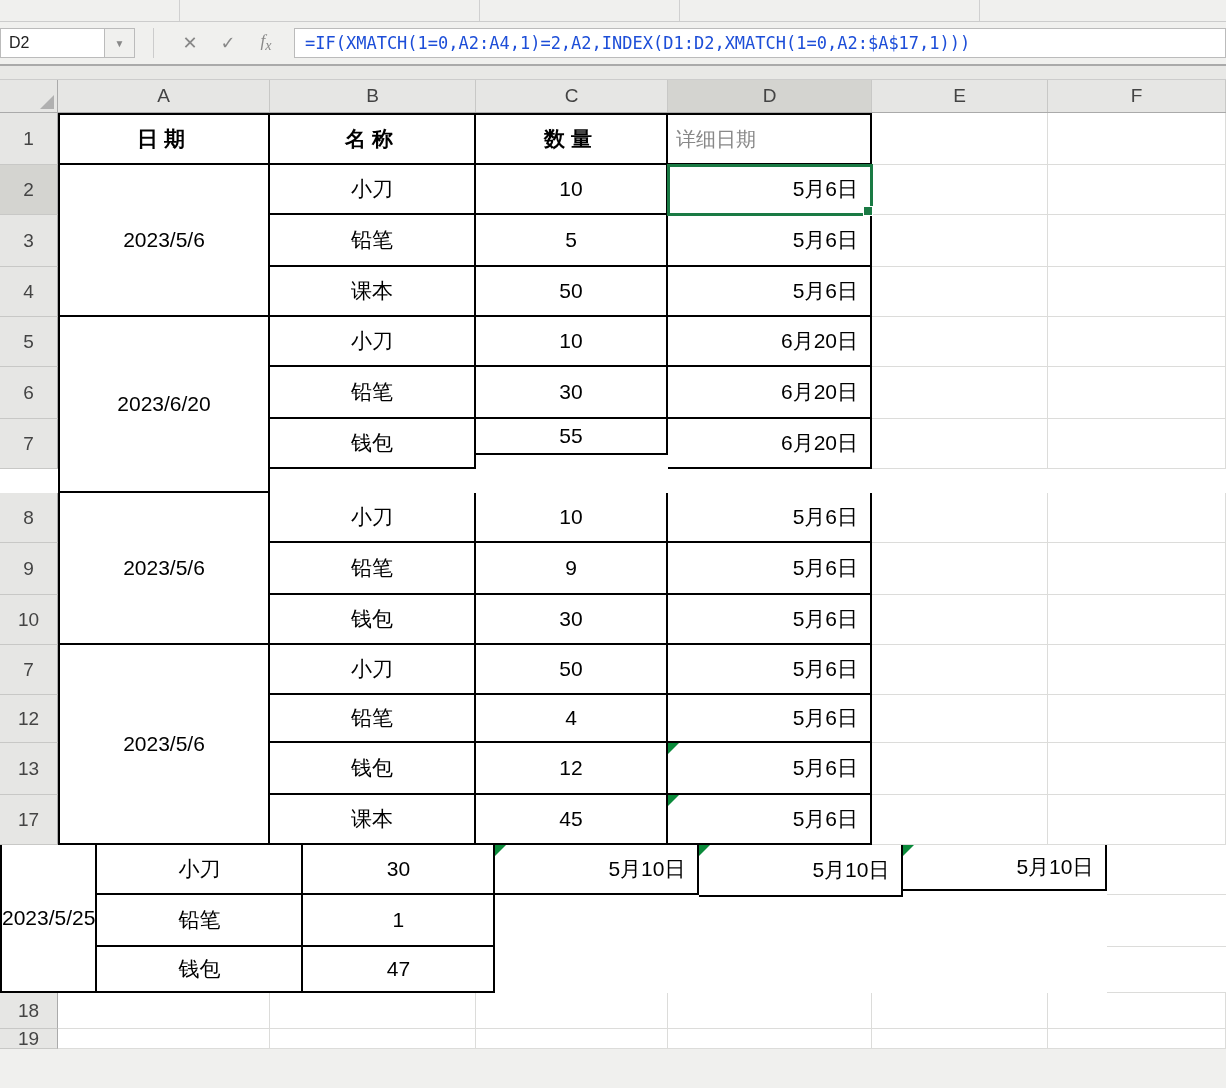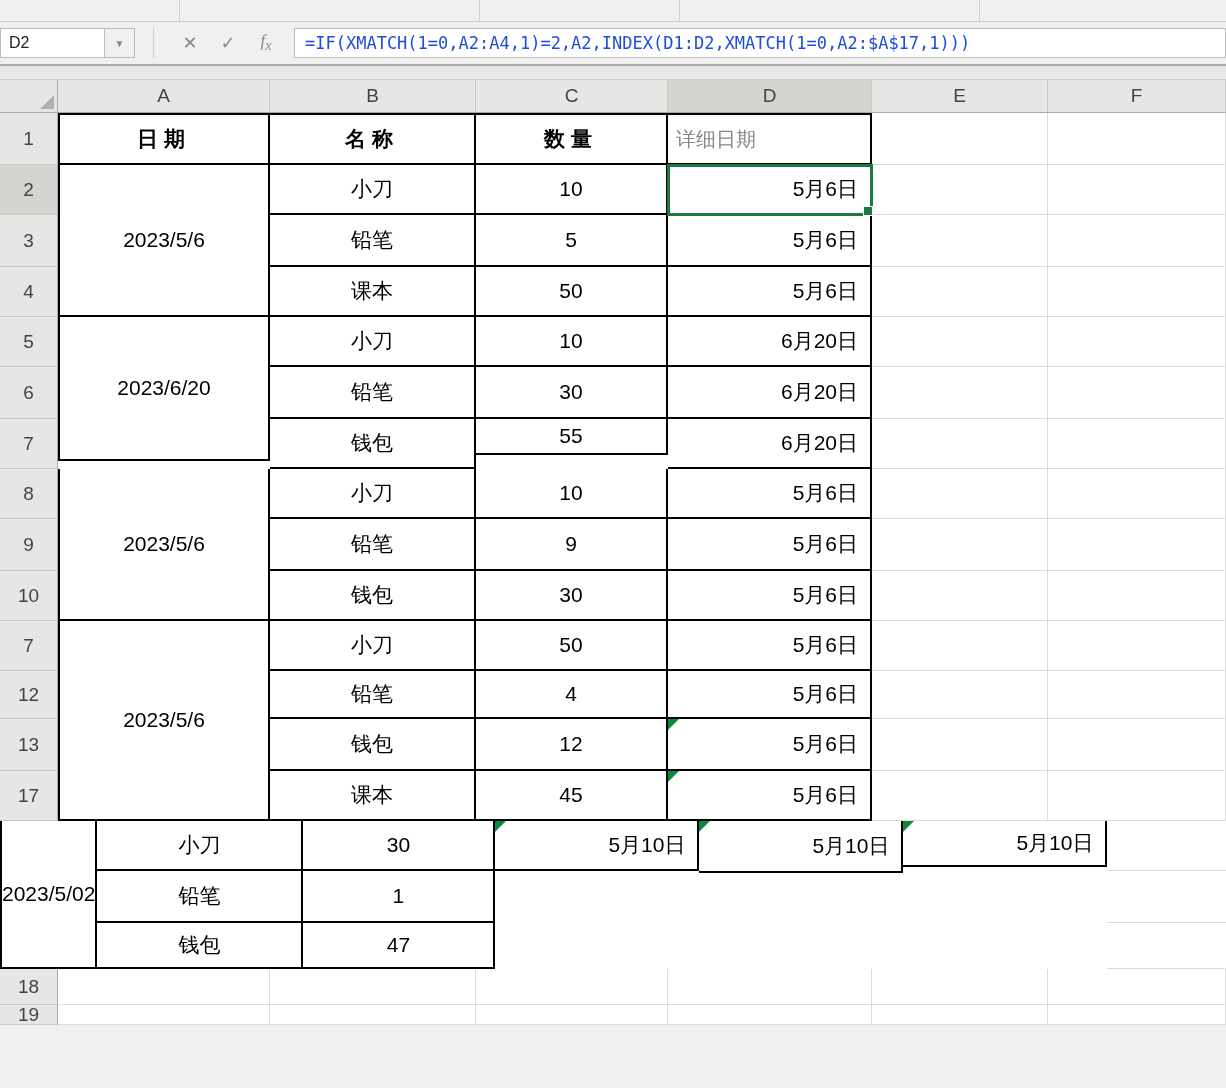--- a/index.html
+++ b/index.html
@@ -144,21 +144,21 @@
     <div class="cell col-F" style="height:50px"></div>
   </div>
 </div>
 
 <div class="row">
   <div style="display:flex;flex-direction:column">
     <div class="row-head" style="height:50px">5</div>
     <div class="row-head" style="height:52px">6</div>
     <div class="row-head" style="height:50px">7</div>
   </div>
-  <div class="cell col-A merged b-l b-b b-r" style="height:144px">2023/6/20</div>
+  <div class="cell col-A merged b-l b-b b-r" style="height:176px">2023/6/20</div>
   <div style="display:flex;flex-direction:column">
     <div class="cell col-B center thin-b b-r" style="height:50px">小刀</div>
     <div class="cell col-B center thin-b b-r" style="height:52px">铅笔</div>
     <div class="cell col-B center b-b b-r" style="height:50px">钱包</div>
   </div>
   <div style="display:flex;flex-direction:column">
     <div class="cell col-C center thin-b b-r" style="height:50px">10</div>
     <div class="cell col-C center thin-b b-r" style="height:52px">30</div>
     <div class="cell col-C center b-b b-r" style="height:36px">55</div>
   </div>
@@ -247,21 +247,21 @@
   </div>
   <div style="display:flex;flex-direction:column">
     <div class="cell col-F" style="height:50px"></div>
     <div class="cell col-F" style="height:48px"></div>
     <div class="cell col-F" style="height:52px"></div>
     <div class="cell col-F" style="height:50px"></div>
   </div>
 </div>
 
 <div class="row">
-  <div class="cell col-A merged b-l b-b b-r" style="height:148px">2023/5/02</div>
+  <div class="cell col-A merged b-l b-b b-r" style="height:148px">2023/5/25</div>
   <div style="display:flex;flex-direction:column">
     <div class="cell col-B center thin-b b-r" style="height:50px">小刀</div>
     <div class="cell col-B center thin-b b-r" style="height:52px">铅笔</div>
     <div class="cell col-B center b-b b-r" style="height:46px">钱包</div>
   </div>
   <div style="display:flex;flex-direction:column">
     <div class="cell col-C center thin-b b-r" style="height:50px">30</div>
     <div class="cell col-C center thin-b b-r" style="height:52px">1</div>
     <div class="cell col-C center b-b b-r" style="height:46px">47</div>
   </div>

